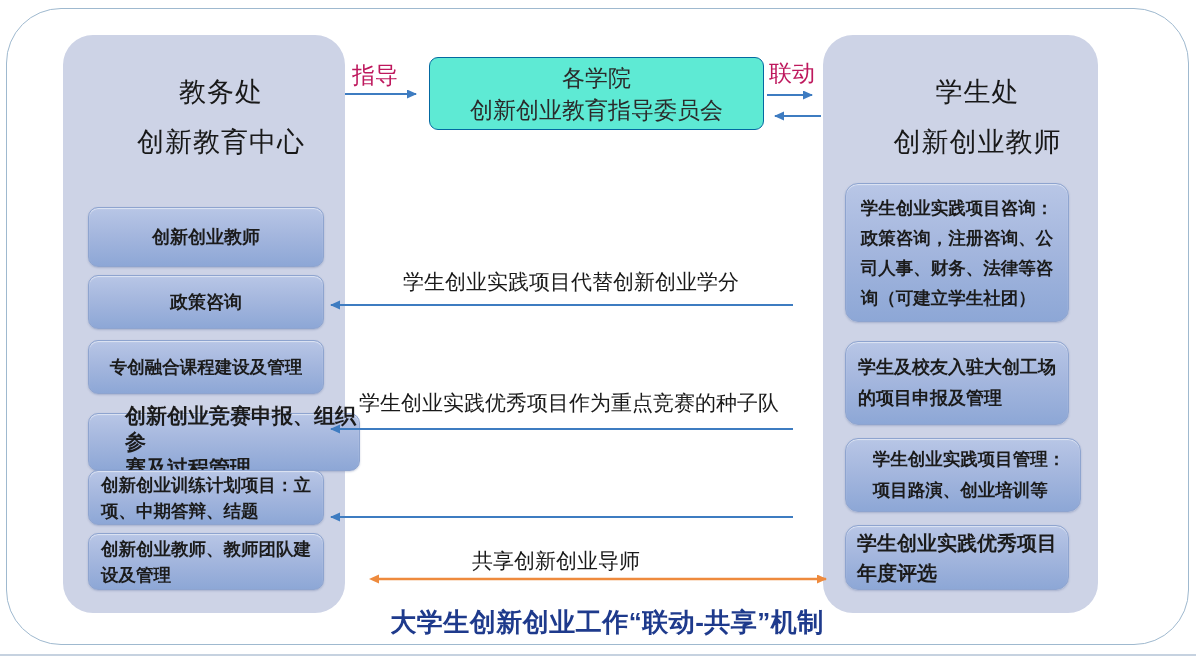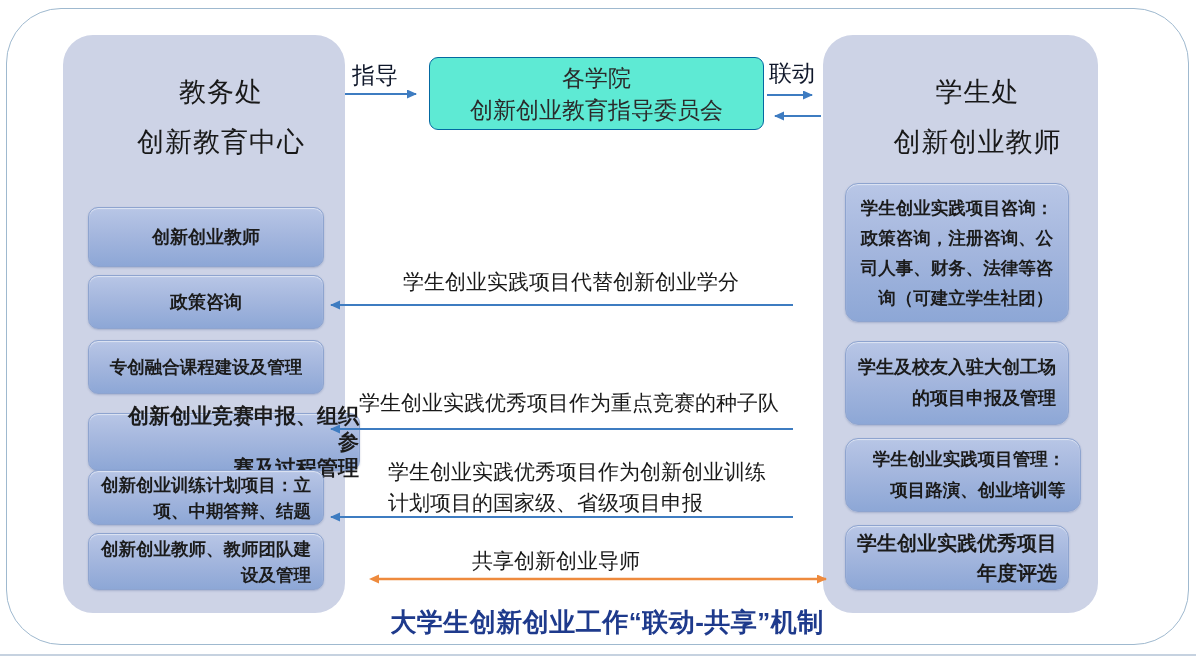--- a/index.html
+++ b/index.html
@@ -30,21 +30,21 @@
     position:absolute;left:0;width:100%;text-align:center;
     font-size:27px;line-height:30px;font-weight:500;color:#181818;
     letter-spacing:1px;
     padding-left:17px;
   }
   .panel-title.t1{top:42px;}
   .panel-title.t2{top:92px;}
   .box{
     position:absolute;
     display:flex;align-items:center;justify-content:center;
-    text-align:right;white-space:pre-line;
+    text-align:left;white-space:pre-line;
     background:linear-gradient(180deg,#b8c6e6 0%,#a5b7de 45%,#8da7d6 100%);
     border:1px solid #8ea4cf;border-radius:10px;
     box-shadow:inset 0 1px 1px rgba(255,255,255,0.55), 0 1px 2px rgba(80,100,150,0.3);
     font-size:18px;line-height:26px;font-weight:600;color:#1b1b1b;
   }
   
   .lb{left:25px;width:234px;}
   .lb1{top:172px;height:58px;}
   .lb2{top:240px;height:52px;}
   .lb3{top:305px;height:52px;font-size:17.5px;}
@@ -57,21 +57,21 @@
   .rb2{top:306px;height:82px;font-size:18px;line-height:31px;}
   .rb3{top:403px;height:72px;font-size:17.5px;line-height:31px;padding-left:12px;}
   .rb4{top:490px;height:63px;font-size:20px;line-height:30px;}
   .committee{
     position:absolute;left:429px;top:57px;width:333px;height:71px;
     background:#5eead4;border:1px solid #0369a1;border-radius:9px;
     display:flex;flex-direction:column;align-items:center;justify-content:center;
     font-size:23px;line-height:32px;color:#2b2b2b;
   }
   .arrow-label{
-    position:absolute;font-size:23px;color:#0f172a;white-space:nowrap;
+    position:absolute;font-size:23px;color:#be185d;white-space:nowrap;
   }
   .lbl-guide{left:352px;top:60px;}
   .lbl-linkage{left:769px;top:58px;}
   .flow-label{
     position:absolute;font-size:21px;font-weight:500;color:#1a1a1a;
     white-space:pre-line;line-height:31px;
   }
   .f1{left:571px;top:266px;transform:translateX(-50%);}
   .f2{left:569px;top:387px;transform:translateX(-50%);}
   .f3{left:388px;top:456px;text-align:left;}
@@ -122,22 +122,20 @@
   <div class="committee">
     <div>各学院</div>
     <div>创新创业教育指导委员会</div>
   </div>
 
   <div class="arrow-label lbl-guide">指导</div>
   <div class="arrow-label lbl-linkage">联动</div>
 
   <div class="flow-label f1">学生创业实践项目代替创新创业学分</div>
   <div class="flow-label f2">学生创业实践优秀项目作为重点竞赛的种子队</div>
-  <div class="flow-label f3">学生创业实践优秀项目作为创新创业训练
-计划项目的国家级、省级项目申报</div>
   <div class="flow-label f4">共享创新创业导师</div>
 
   <div class="footer-title">大学生创新创业工作“联动-共享”机制</div>
 
   <svg class="arrows" width="1196" height="656" viewBox="0 0 1196 656">
     <defs>
       <marker id="arrBlue" markerWidth="11" markerHeight="10" refX="9" refY="4.5" orient="auto" markerUnits="userSpaceOnUse">
         <path d="M0,0 L10,4.5 L0,9 Z" fill="#3e7cc1"></path>
       </marker>
       <marker id="arrOrange" markerWidth="11" markerHeight="10" refX="9" refY="4.5" orient="auto" markerUnits="userSpaceOnUse">

